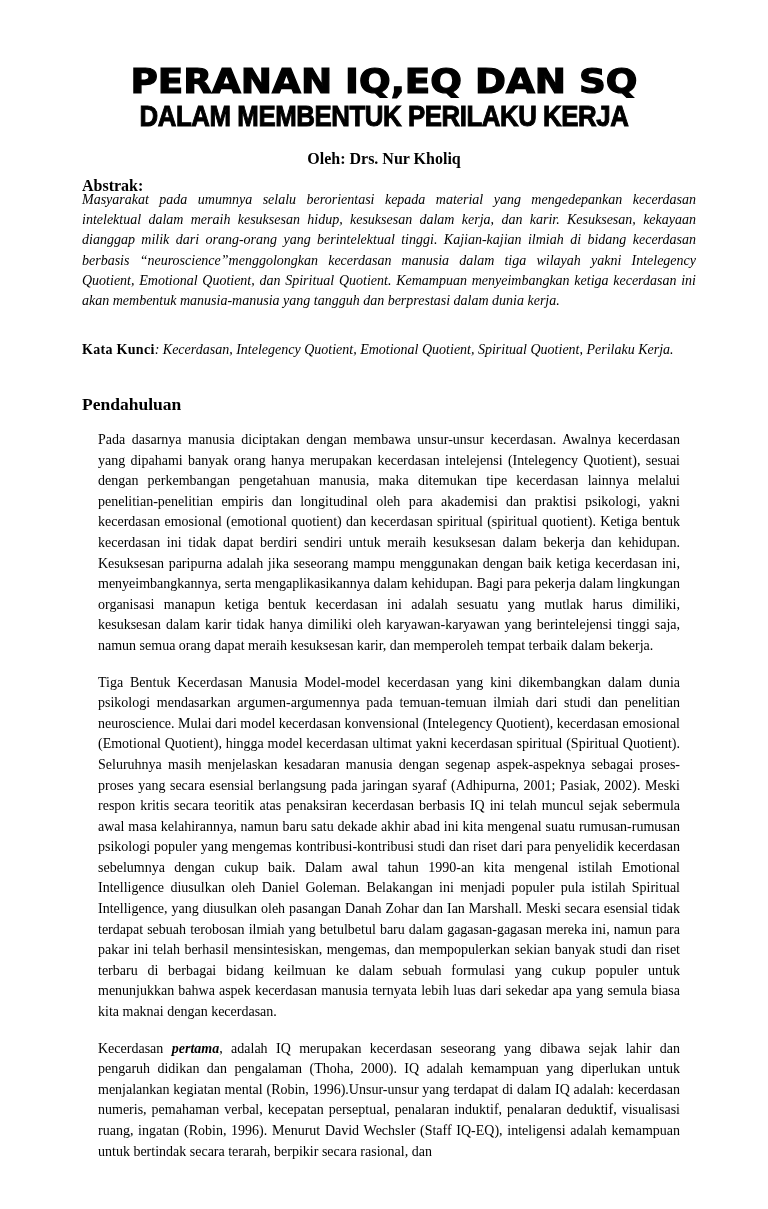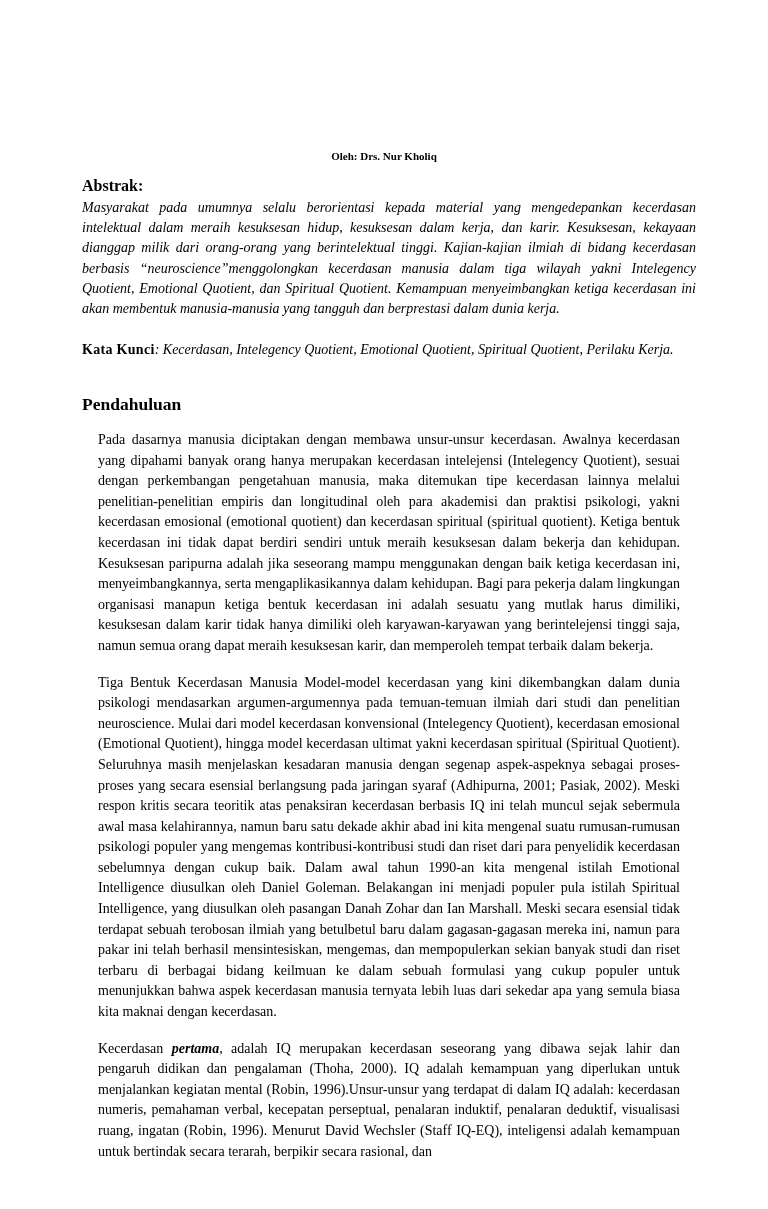--- a/index.html
+++ b/index.html
@@ -11,41 +11,45 @@
     letter-spacing: 0px; line-height: 36px; margin: 0 auto; transform: scaleX(1.13);
     -webkit-text-stroke: 1.2px #000;
   }
   .title2 {
     font-family: "Liberation Sans", sans-serif; font-weight: bold; font-size: 30px;
     line-height: 32px; margin: 0 auto; transform: scaleX(0.86); letter-spacing: -0.5px;
     -webkit-text-stroke: 1px #000;
   }
   .author {
     position: absolute; top: 150px; left: 0; width: 768px; text-align: center;
-    font-family: "Liberation Serif", serif; font-weight: bold; font-size: 11px;
+    font-family: "Liberation Serif", serif; font-weight: bold; font-size: 16px;
   }
   .body-text { position: absolute; left: 82px; width: 614px; font-family: "Liberation Serif", serif; }
   .abstract-label { top: 177px; font-weight: bold; font-size: 16px; line-height: 18px; }
   .abstract {
-    top: 198px; font-style: italic; font-size: 14px; line-height: 20.2px; text-align: justify;
+    top: 190px; font-style: italic; font-size: 14px; line-height: 20.2px; text-align: justify;
     text-align-last: left;
   }
   .keywords { top: 340px; font-size: 14px; line-height: 20px; text-align: justify; }
   .keywords b { font-weight: bold; letter-spacing: 0.3px; }
   .keywords i { font-style: italic; }
   .section-heading { top: 393px; font-weight: bold; font-size: 17.5px; line-height: 22px; }
   .intro { top: 414px; font-size: 14px; line-height: 20.6px; text-align: justify; }
   .intro p { margin: 16px; }
   .intro b i, .intro .em { font-weight: bold; font-style: italic; }
 </style>
 </head>
 <body>
 
 <div class="page">
 
+  <div class="title-block">
+    <div class="title1">PERANAN IQ,EQ DAN SQ</div>
+    <div class="title2">DALAM MEMBENTUK PERILAKU KERJA</div>
+  </div>
 
   <div class="author">Oleh: Drs. Nur Kholiq</div>
 
   <div class="body-text abstract-label">Abstrak:</div>
   <div class="body-text abstract">Masyarakat pada umumnya selalu berorientasi kepada material yang mengedepankan kecerdasan intelektual dalam meraih kesuksesan hidup, kesuksesan dalam kerja, dan karir. Kesuksesan, kekayaan dianggap milik dari orang-orang yang berintelektual tinggi. Kajian-kajian ilmiah di bidang kecerdasan berbasis “neuroscience”menggolongkan kecerdasan manusia dalam tiga wilayah yakni Intelegency Quotient, Emotional Quotient, dan Spiritual Quotient. Kemampuan menyeimbangkan ketiga kecerdasan ini akan membentuk manusia-manusia yang tangguh dan berprestasi dalam dunia kerja.</div>
 
   <div class="body-text keywords">
     <b>Kata Kunci</b><i>: </i><i>Kecerdasan, Intelegency Quotient, Emotional Quotient, Spiritual Quotient, Perilaku Kerja.</i>
   </div>
 

